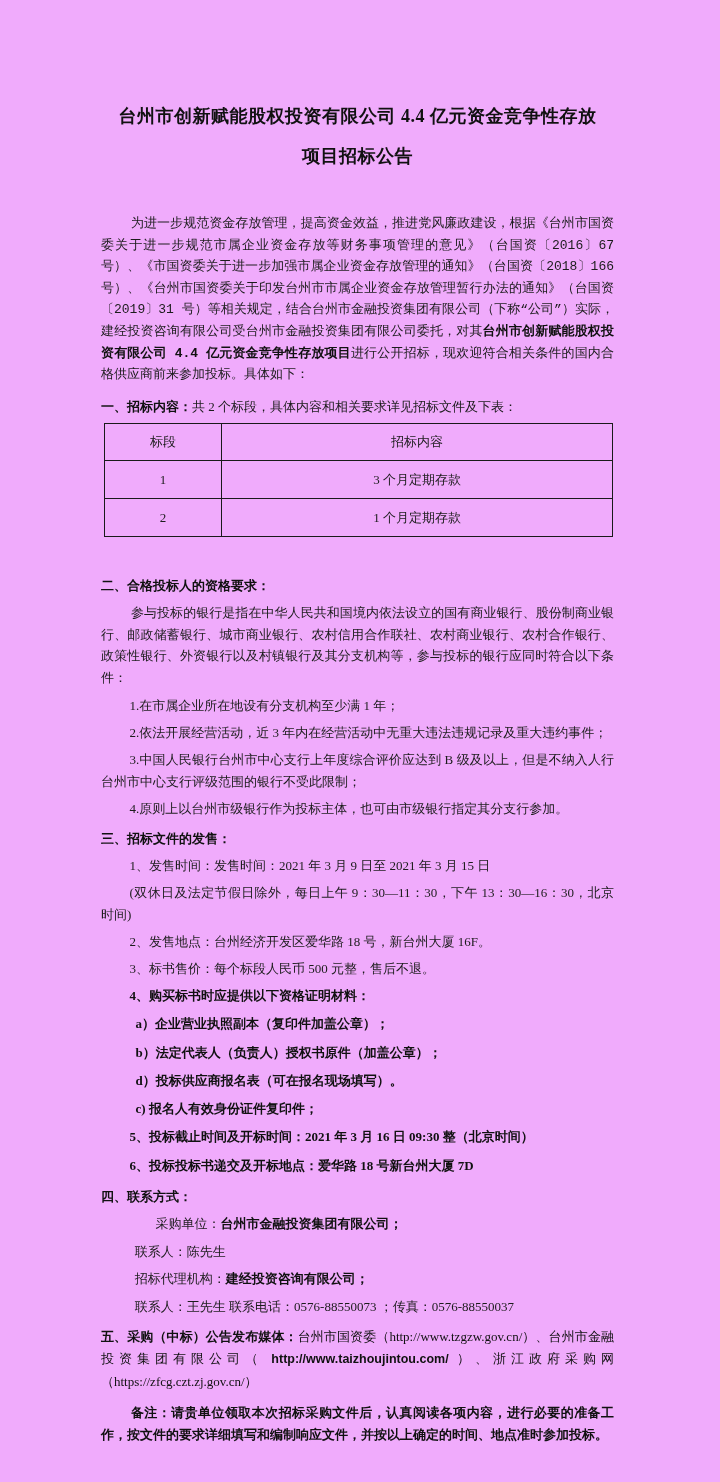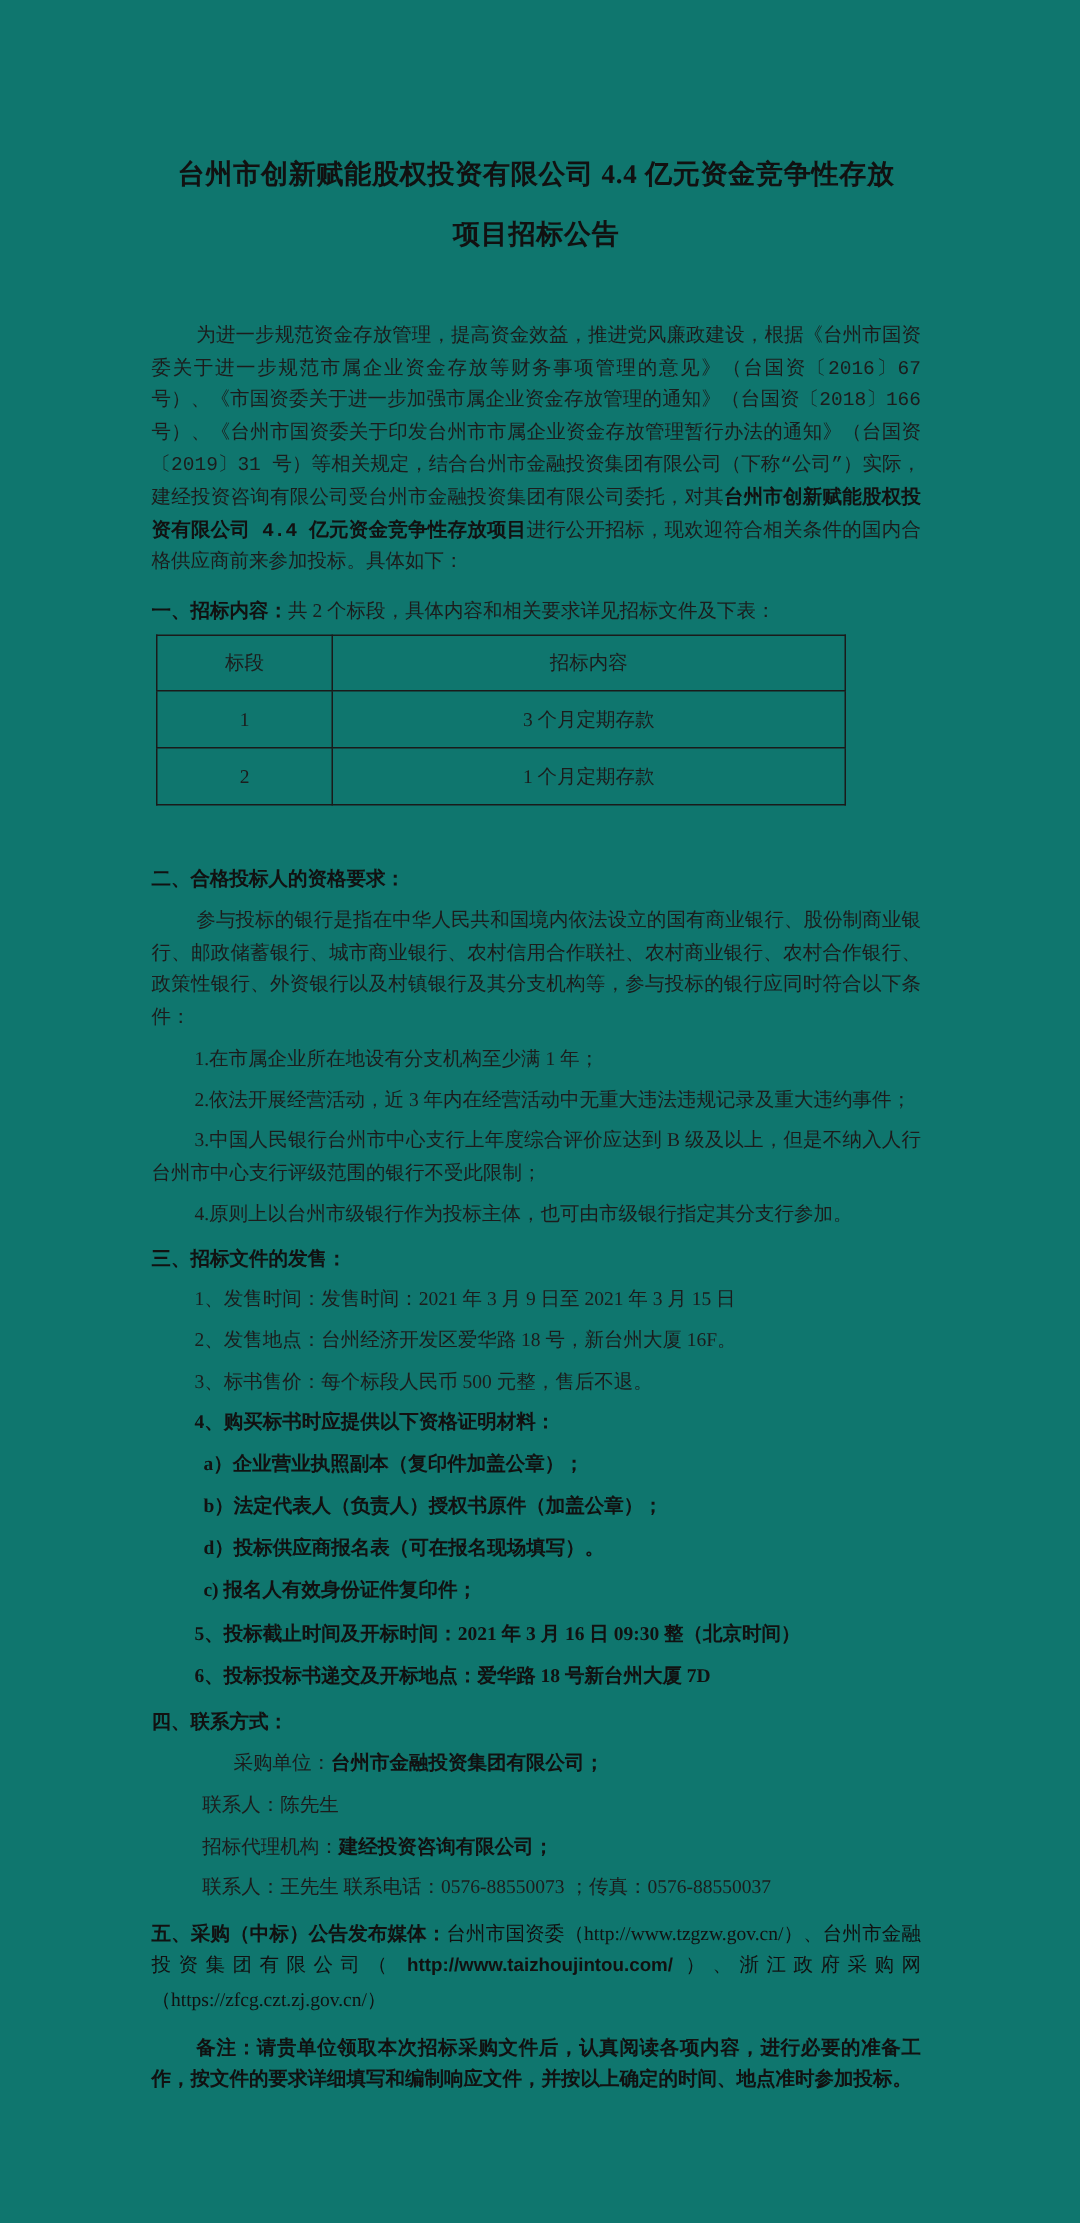--- a/index.html
+++ b/index.html
@@ -1,19 +1,19 @@
 <!DOCTYPE html>
 <html><head>
 <meta charset="utf-8">
 <style>
   html,body { margin:0; padding:0; background:#ffffff; }
   .page {
     position:relative;
     width:720px; height:1482px;
-    background:#0f766e;
+    background:#f0abfc;
     font-family:"Liberation Serif","DejaVu Serif",serif;
     color:#1c1c1c;
     overflow:hidden;
     box-sizing:border-box;
   }
   .content { padding:96px 106px 0 101px; }
   .doc-title {
     margin:0 0 37px 0;
     text-align:center;
     font-weight:bold;
@@ -28,21 +28,21 @@
   .sec-head { margin-top:10px; font-weight:bold; color:#111111; }
   .sec-head-gap { margin-top:38px; }
   .sec-head-sm { margin-top:9px; }
   .item { text-indent:2.2em; margin-top:5.5px; }
   .item-bold { font-weight:bold; color:#111111; }
   .subitem { text-indent:2.2em; margin-left:6px; margin-top:6.5px; font-weight:bold; color:#111111; }
   .contact { text-indent:2.6em; margin-top:6px; }
   .purchaser { text-indent:4.2em; }
   .bid-table {
     border-collapse:collapse;
-    width:460px;
+    width:509px;
     margin:6px 0 0 3px;
   }
   .bid-table th, .bid-table td {
     border:1.5px solid #1a1a1a;
     text-align:center;
     vertical-align:middle;
     font-size:13px;
     font-weight:normal;
     padding:0;
   }
@@ -91,20 +91,21 @@
 
     <p class="sec-head sec-head-gap">二、合格投标人的资格要求：</p>
     <p class="para-indent" style="margin-top:6px;">参与投标的银行是指在中华人民共和国境内依法设立的国有商业银行、股份制商业银行、邮政储蓄银行、城市商业银行、农村信用合作联社、农村商业银行、农村合作银行、政策性银行、外资银行以及村镇银行及其分支机构等，参与投标的银行应同时符合以下条件：</p>
     <p class="item">1.在市属企业所在地设有分支机构至少满 1 年；</p>
     <p class="item">2.依法开展经营活动，近 3 年内在经营活动中无重大违法违规记录及重大违约事件；</p>
     <p class="item">3.中国人民银行台州市中心支行上年度综合评价应达到 B 级及以上，但是不纳入人行台州市中心支行评级范围的银行不受此限制；</p>
     <p class="item">4.原则上以台州市级银行作为投标主体，也可由市级银行指定其分支行参加。</p>
 
     <p class="sec-head sec-head-sm">三、招标文件的发售：</p>
     <p class="item">1、发售时间：发售时间：2021 年 3 月 9 日至 2021 年 3 月 15 日</p>
+    <p class="item">(双休日及法定节假日除外，每日上午 9：30—11：30，下午 13：30—16：30，北京时间)</p>
     <p class="item">2、发售地点：台州经济开发区爱华路 18 号，新台州大厦 16F。</p>
     <p class="item">3、标书售价：每个标段人民币 500 元整，售后不退。</p>
     <p class="item item-bold">4、购买标书时应提供以下资格证明材料：</p>
     <p class="subitem">a）企业营业执照副本（复印件加盖公章）；</p>
     <p class="subitem">b）法定代表人（负责人）授权书原件（加盖公章）；</p>
     <p class="subitem">d）投标供应商报名表（可在报名现场填写）。</p>
     <p class="subitem">c) 报名人有效身份证件复印件；</p>
     <p class="item item-bold" style="margin-top:7px;">5、投标截止时间及开标时间：2021 年 3 月 16 日 09:30 整（北京时间）</p>
     <p class="item item-bold" style="margin-top:7px;">6、投标投标书递交及开标地点：爱华路 18 号新台州大厦 7D</p>
 

